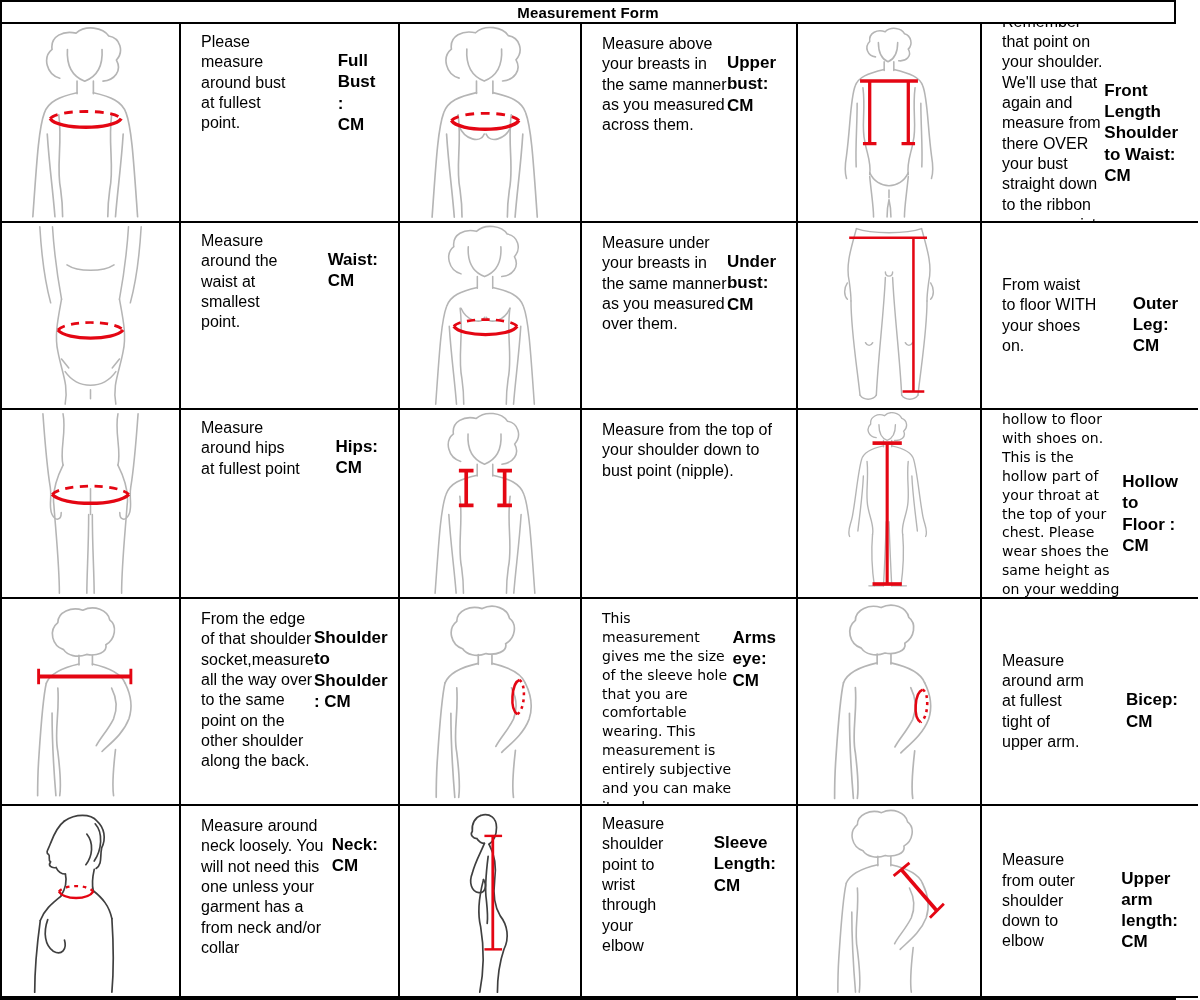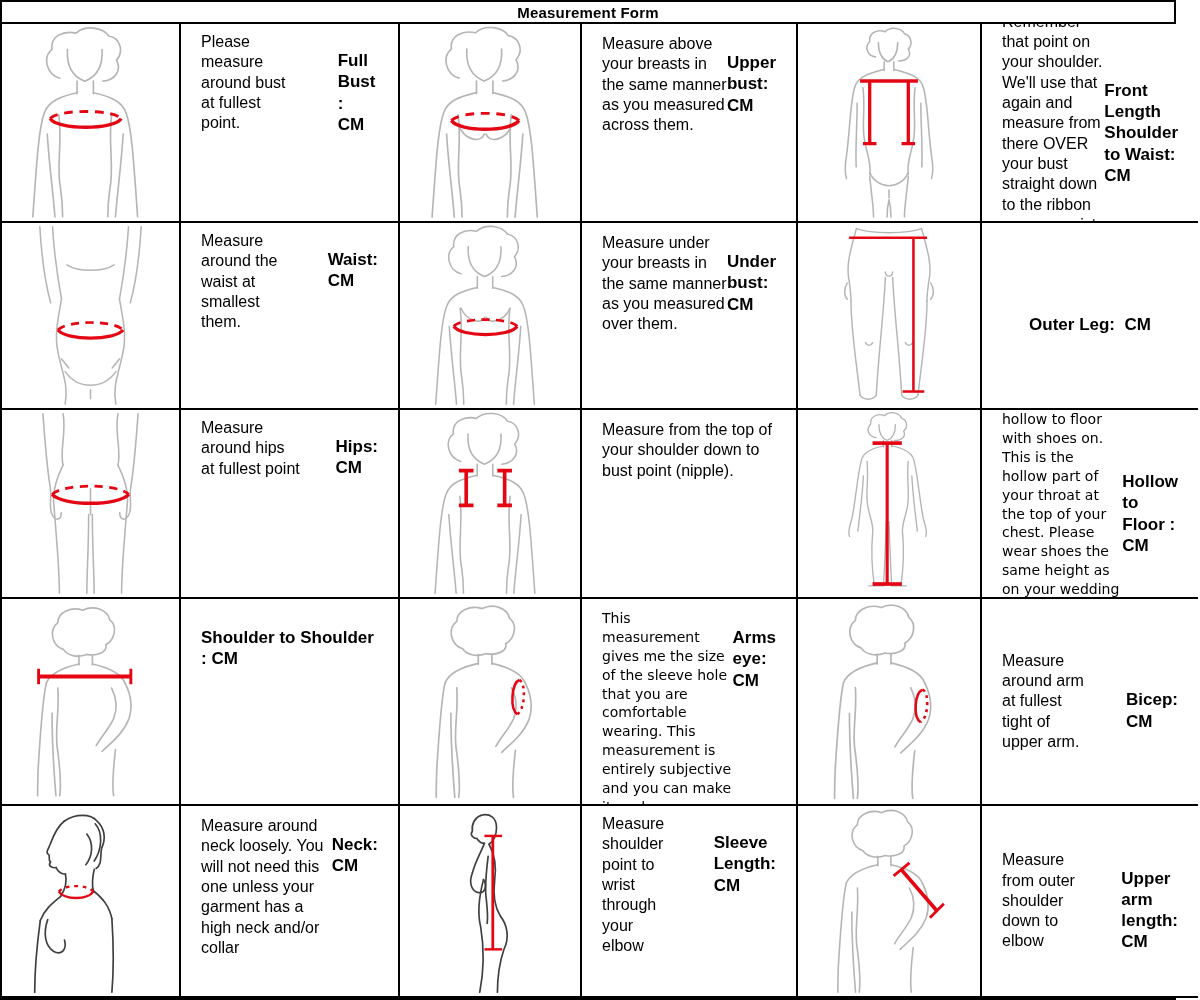--- a/index.html
+++ b/index.html
@@ -189,21 +189,21 @@
     </div>
 
     <div class="cell fig">
       <svg viewBox="0 0 180 200" class="sketch">
         <use href="#waist-torso"></use>
         <path class="redln" stroke-width="3" stroke-dasharray="9,7" d="M54,116 C64,105 116,105 126,116"></path>
         <path class="redln" stroke-width="3.6" d="M54,116 C64,128 116,128 126,116"></path>
       </svg>
     </div>
     <div class="cell txt v-center">
-      <p class="desc">Measure around the waist at smallest them.</p>
+      <p class="desc">Measure around the waist at smallest point.</p>
       <p class="label">Waist:   CM</p>
     </div>
     <div class="cell fig">
       <svg viewBox="0 0 180 200" class="sketch">
         <use href="#front-torso"></use>
           <use href="#breasts-low"></use>
         <path class="redln" stroke-width="3" stroke-dasharray="9,7" d="M50,112 C58,102 112,102 120,112"></path>
         <path class="redln" stroke-width="3.6" d="M50,112 C58,124 112,124 120,112"></path>
       </svg>
     </div>
@@ -213,20 +213,21 @@
     </div>
     <div class="cell fig">
       <svg viewBox="0 0 180 200" class="sketch">
         <use href="#legs-body"></use>
         <path class="redln" stroke-width="2.8" d="M46,14 L132,14"></path>
         <path class="redln" stroke-width="2.8" d="M117,14 L117,184"></path>
         <path class="redln" stroke-width="2.8" d="M105,184 L129,184"></path>
       </svg>
     </div>
     <div class="cell txt v-center last-col">
+      <p class="desc">From waist to floor WITH your shoes on.</p>
       <p class="label">Outer Leg:  CM</p>
     </div>
 
     <div class="cell fig">
       <svg viewBox="0 0 180 200" class="sketch">
         <use href="#hips-body"></use>
         <path class="redln" stroke-width="3" stroke-dasharray="9,7" d="M48,90 C60,78 120,78 132,90"></path>
         <path class="redln" stroke-width="3.6" d="M48,90 C60,103 120,103 132,90"></path>
       </svg>
     </div>
@@ -258,20 +259,21 @@
     </div>
 
     <div class="cell fig">
       <svg viewBox="0 0 180 200" class="sketch">
         <use href="#back-torso"></use>
         <path class="redln" stroke-width="4" d="M36,74 L132,74"></path>
         <path class="redln" stroke-width="3" d="M36,66 L36,82 M132,66 L132,82"></path>
       </svg>
     </div>
     <div class="cell txt v-top">
+      <p class="desc">From the edge of that shoulder socket,measure all the way over to the same point on the other shoulder along the back.</p>
       <p class="label">Shoulder to Shoulder : CM</p>
     </div>
     <div class="cell fig">
       <svg viewBox="0 0 180 200" class="sketch">
         <use href="#back-torso"></use>
         <path class="redln" stroke-width="2.6" d="M120,78 C112,81 110,108 118,113"></path>
         <path class="redln" stroke-width="2.6" stroke-dasharray="3,4" d="M120,78 C127,81 126,108 118,113"></path>
       </svg>
     </div>
     <div class="cell txt v-top">
@@ -291,21 +293,21 @@
     </div>
 
     <div class="cell fig row-last-cell">
       <svg viewBox="0 0 180 200" class="sketch-dark">
         <use href="#profile-bust"></use>
         <path class="redln" stroke-width="2.6" d="M56,90 C62,99 87,99 93,90"></path>
         <path class="redln" stroke-width="2.6" stroke-dasharray="4,5" d="M56,90 C62,82 87,82 93,90"></path>
       </svg>
     </div>
     <div class="cell txt v-top">
-      <p class="desc">Measure around neck loosely. You will not need this one unless your garment has a high neck and/or collar</p>
+      <p class="desc">Measure around neck loosely. You will not need this one unless your garment has a from neck and/or collar</p>
       <p class="label">Neck:  CM</p>
     </div>
     <div class="cell fig">
       <svg viewBox="0 0 180 200" class="sketch-dark">
         <use href="#side-body"></use>
         <path class="redln" stroke-width="2.6" d="M84,30 L103,30"></path>
         <path class="redln" stroke-width="3" d="M93,30 L93,152"></path>
         <path class="redln" stroke-width="2.6" d="M84,152 L103,152"></path>
       </svg>
     </div>

